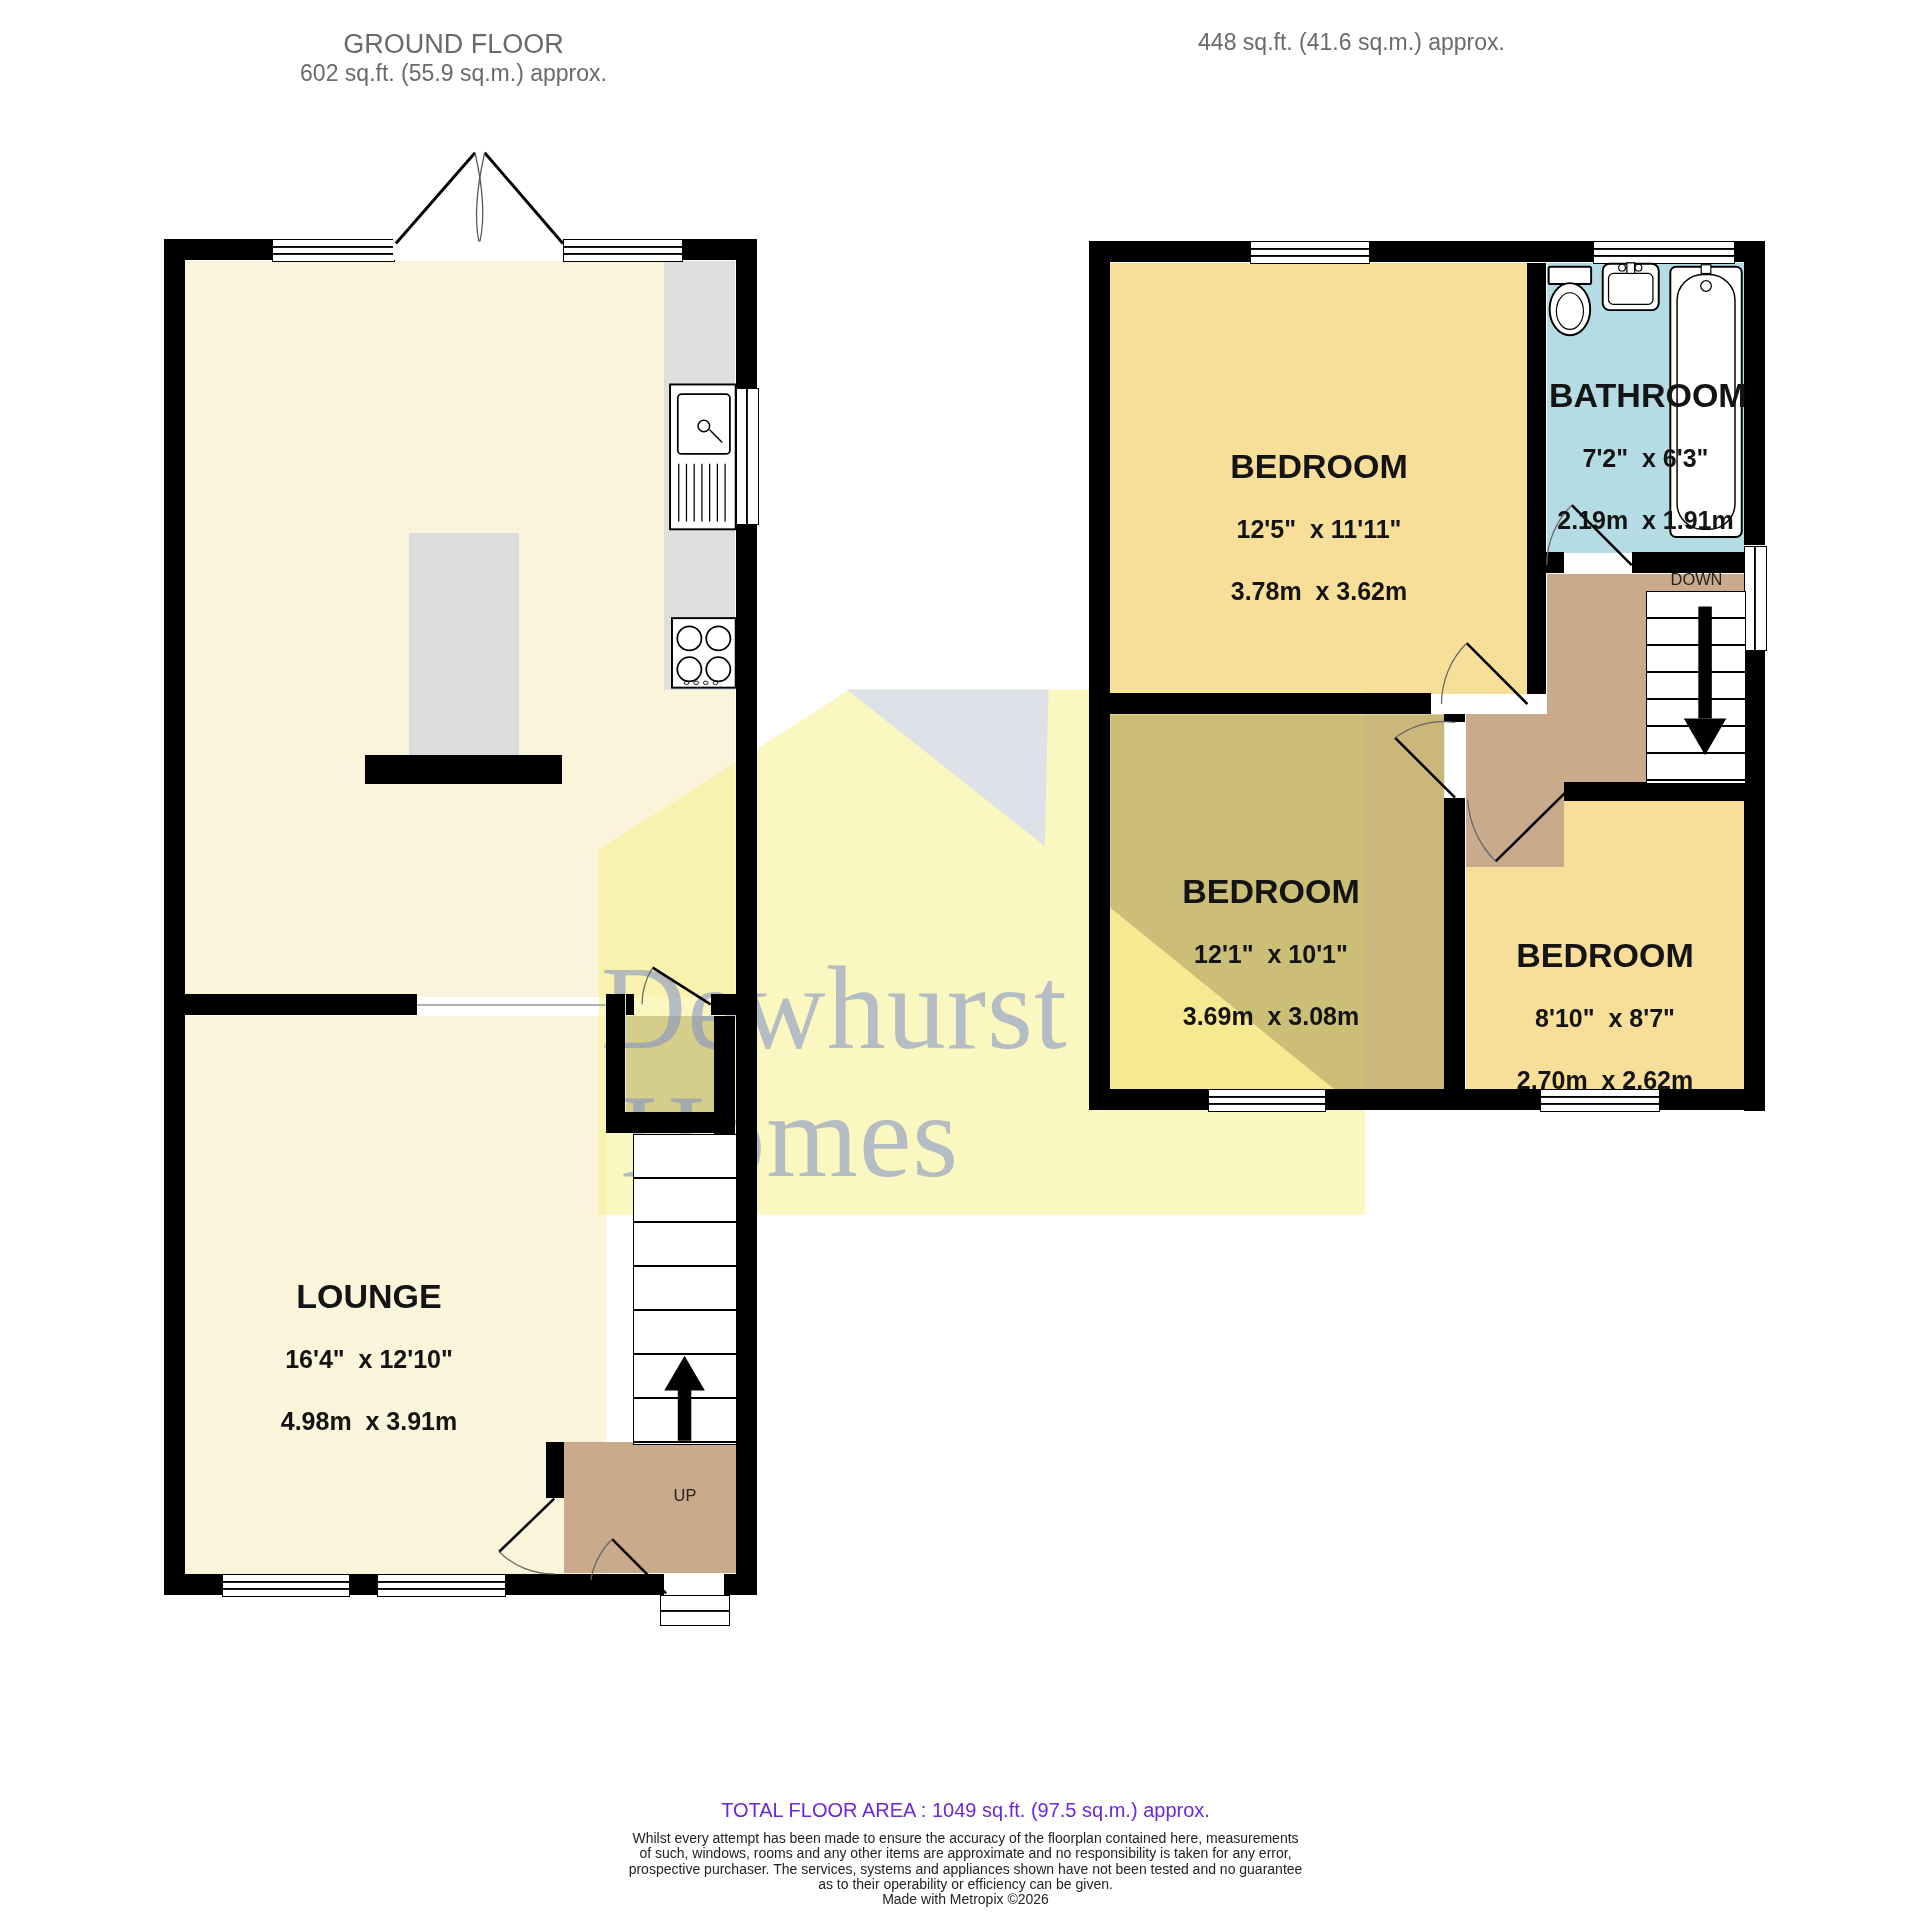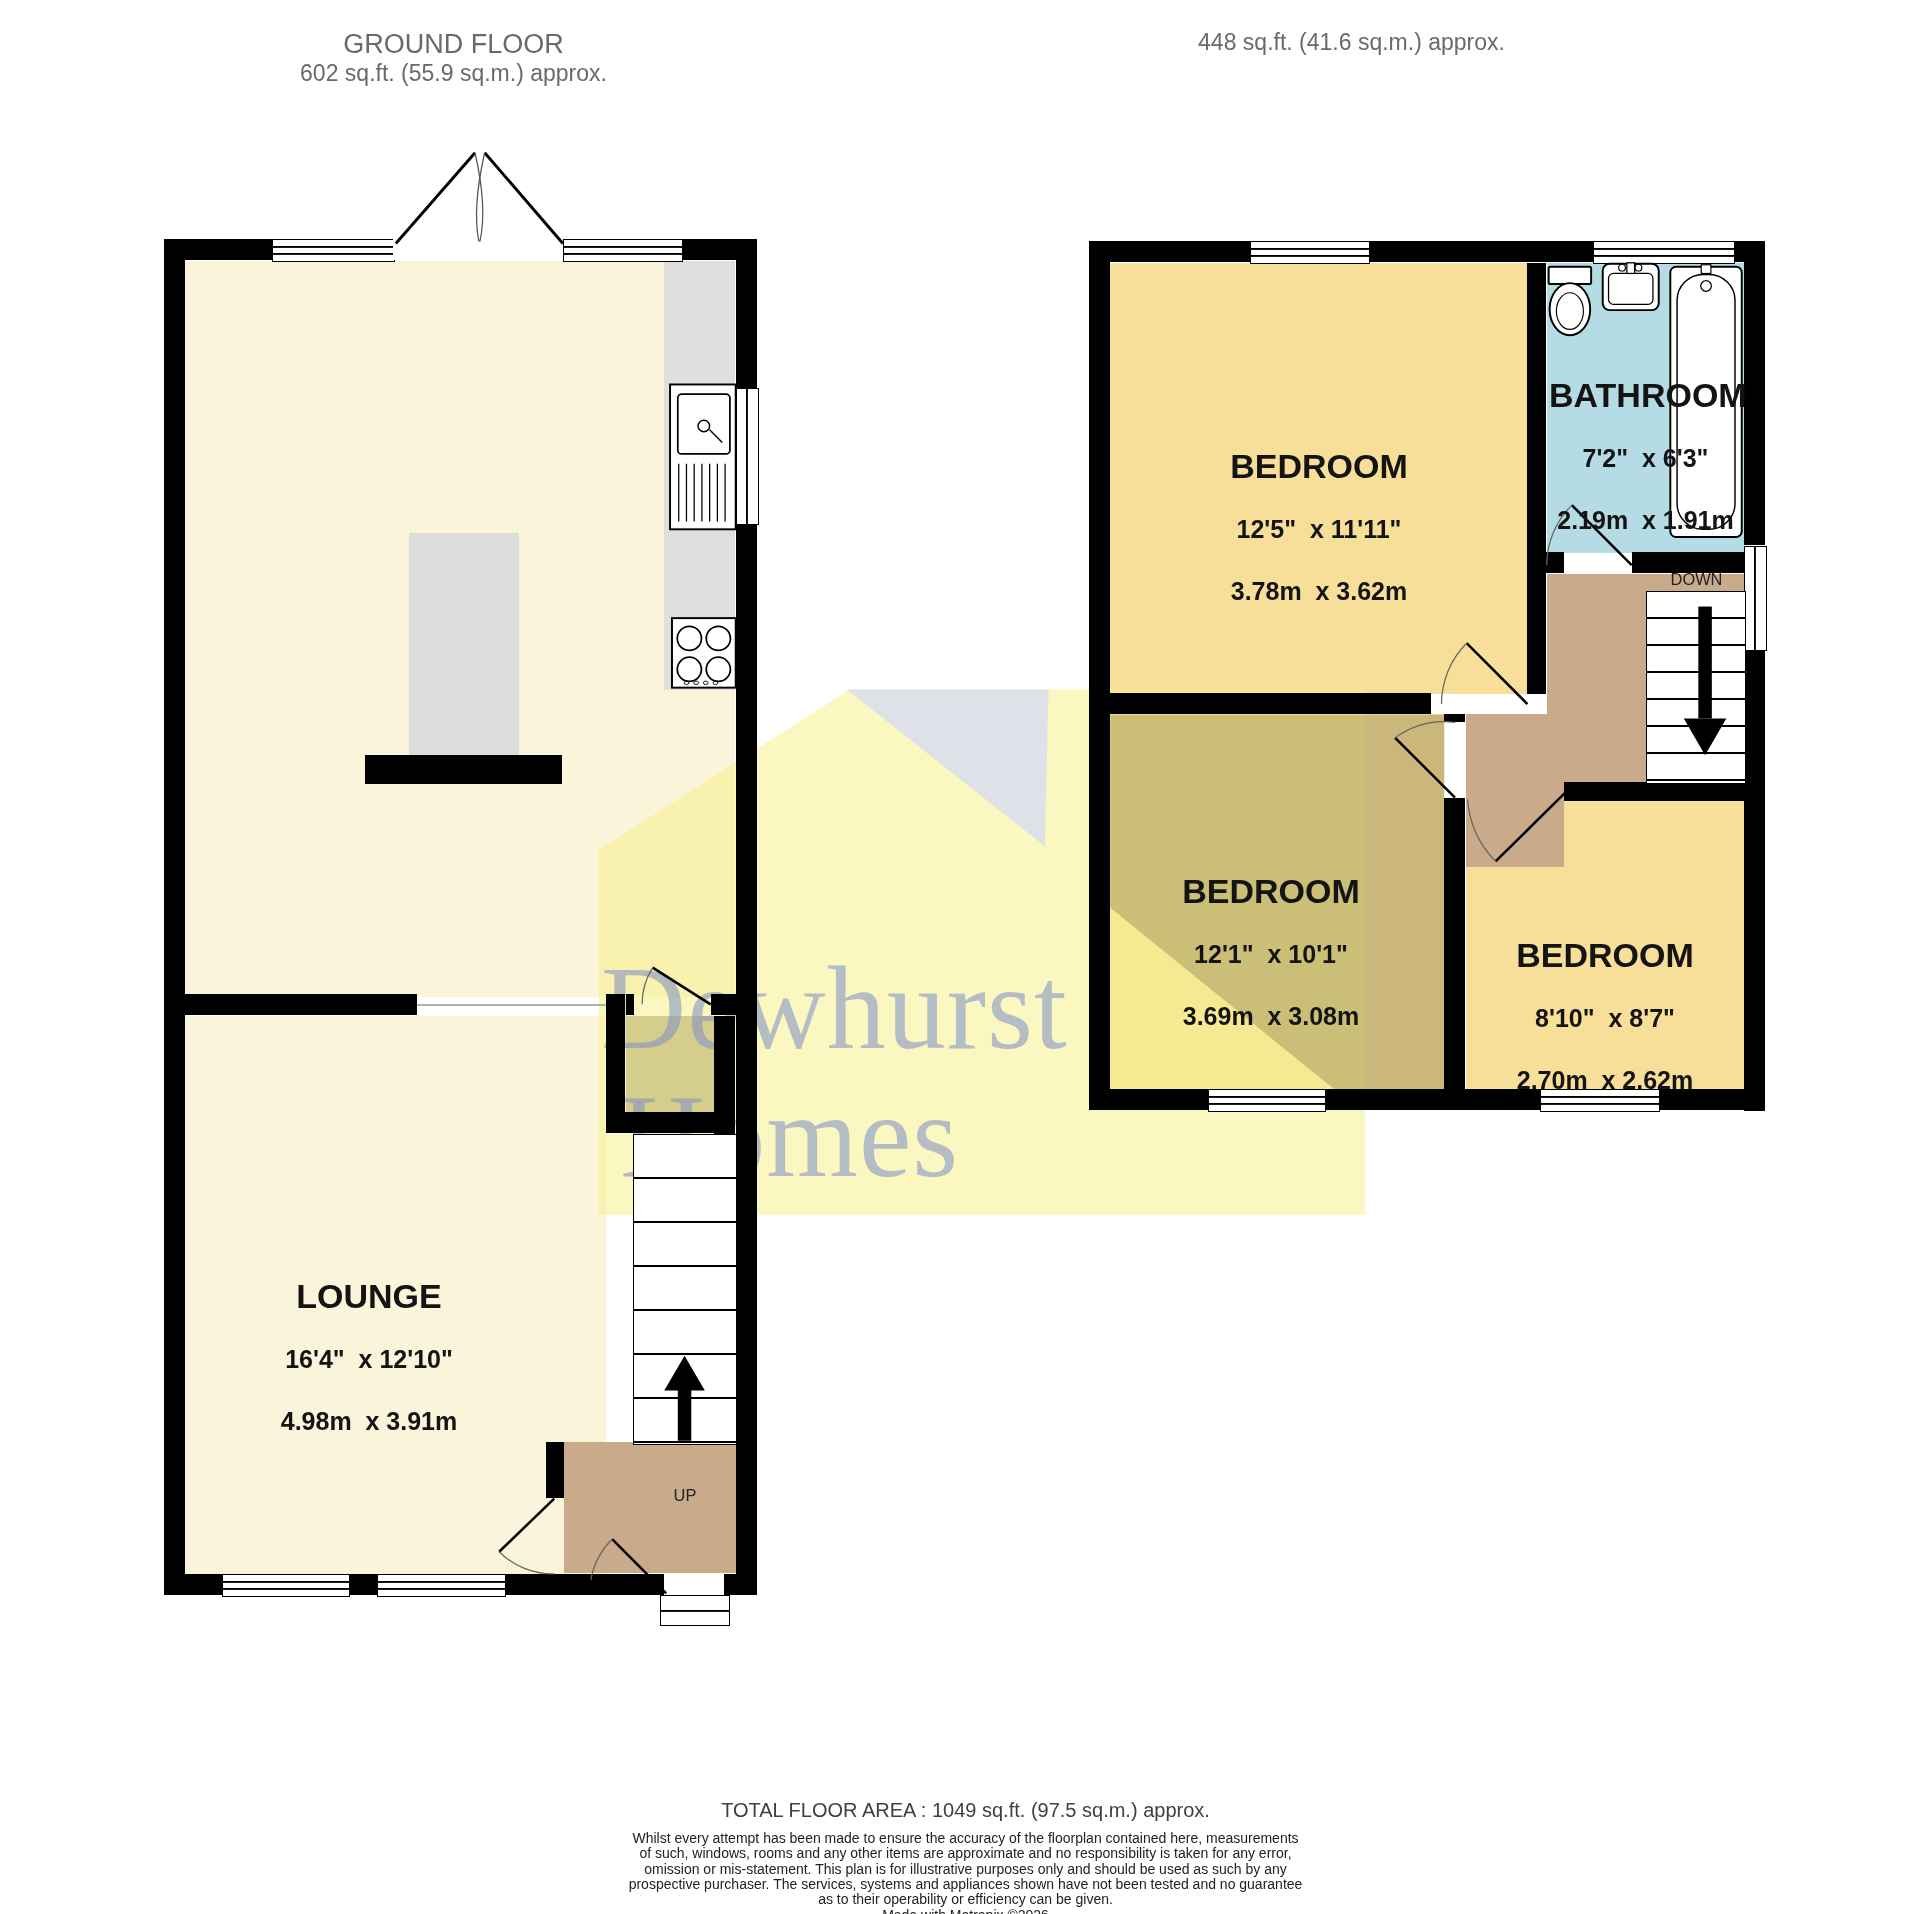--- a/index.html
+++ b/index.html
@@ -21,21 +21,21 @@
   .room-label{position:absolute;text-align:center;font-weight:bold;color:#141414;z-index:5;white-space:pre-wrap;}
   .room-label .l1{font-size:34px;line-height:27px;}
   .room-label .l2{font-size:25px;line-height:26px;}
   .hdr{position:absolute;text-align:center;color:#6a6a6a;z-index:5;}
   .hdr .t{font-size:27px;line-height:31px;}
   .hdr .a{font-size:23px;line-height:27px;}
   .small-label{position:absolute;text-align:center;color:#222;font-size:16.4px;z-index:5;}
   .wm-text{position:absolute;font-family:"Liberation Serif",serif;color:rgba(130,145,198,0.58);
     z-index:2;font-size:118px;line-height:116px;letter-spacing:1px;}
   .footer{position:absolute;width:100%;text-align:center;z-index:5;color:#222;}
-  .footer .total{font-size:20px;color:#404040;line-height:25px;margin-bottom:7.7px;}
+  .footer .total{font-size:20px;color:#6d28d9;line-height:25px;margin-bottom:7.7px;}
   .footer .disc{font-size:14px;line-height:15.4px;}
   svg{position:absolute;top:0;left:0;z-index:4;}
   #wmsvg{z-index:2;}
 </style>
 </head>
 <body>
 
 <div id="canvas">
 
   <div class="hdr" style="left:164px;top:29px;width:579px;">
@@ -257,20 +257,19 @@
     <div class="l2">8'10"  x 8'7"</div>
     <div class="l2">2.70m  x 2.62m</div>
   </div>
   <div class="small-label" style="left:656px;top:1462px;width:58px;margin-top:24px;">UP</div>
   <div class="small-label" style="left:1658px;top:570px;width:77px;">DOWN</div>
 
   <div class="footer" style="top:1798px;">
     <div class="total">TOTAL FLOOR AREA : 1049 sq.ft. (97.5 sq.m.) approx.</div>
     <div class="disc">Whilst every attempt has been made to ensure the accuracy of the floorplan contained here, measurements</div>
     <div class="disc">of such, windows, rooms and any other items are approximate and no responsibility is taken for any error,</div>
-    <div class="disc">omission or mis-statement. This plan is for illustrative purposes only and should be used as such by any</div>
     <div class="disc">prospective purchaser. The services, systems and appliances shown have not been tested and no guarantee</div>
     <div class="disc">as to their operability or efficiency can be given.</div>
     <div class="disc">Made with Metropix ©2026</div>
   </div>
 
 </div>
 
 
 </body></html>

